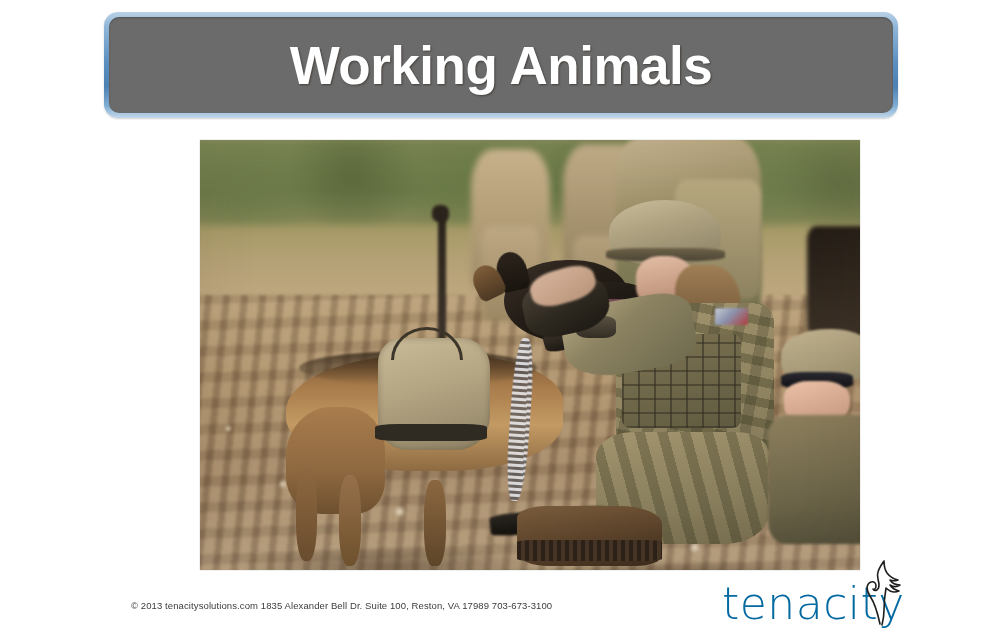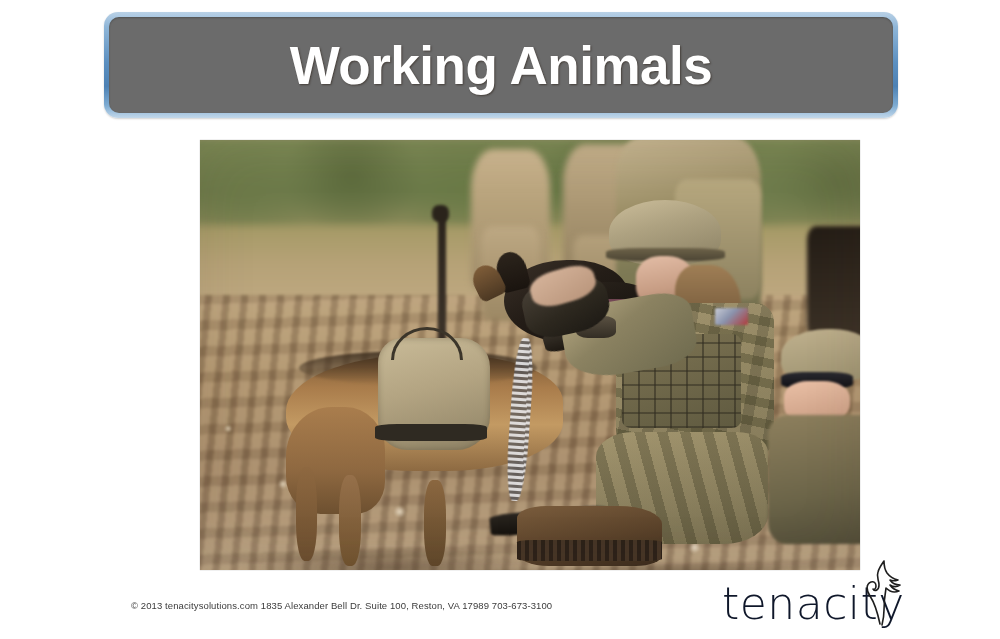--- a/index.html
+++ b/index.html
@@ -313,21 +313,21 @@
     left: 722px;
     top: 562px;
     width: 180px;
     height: 68px;
   }
   #logo-word {
     position: absolute;
     left: 0;
     top: 20px;
     font-size: 44px;
-    color: #0f172a;
+    color: #0369a1;
     letter-spacing: 0.5px;
     line-height: 1;
     font-family: "DejaVu Sans", sans-serif;
     font-weight: 300;
   }
   #logo-wolf {
     position: absolute;
     left: 132px;
     top: -4px;
     width: 58px;

